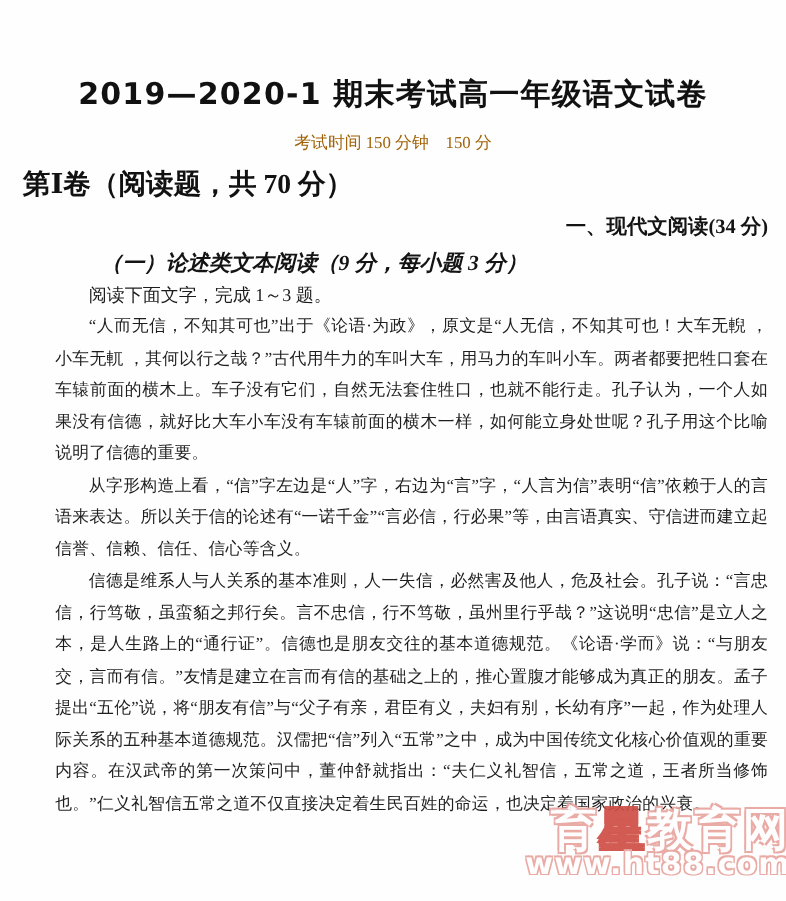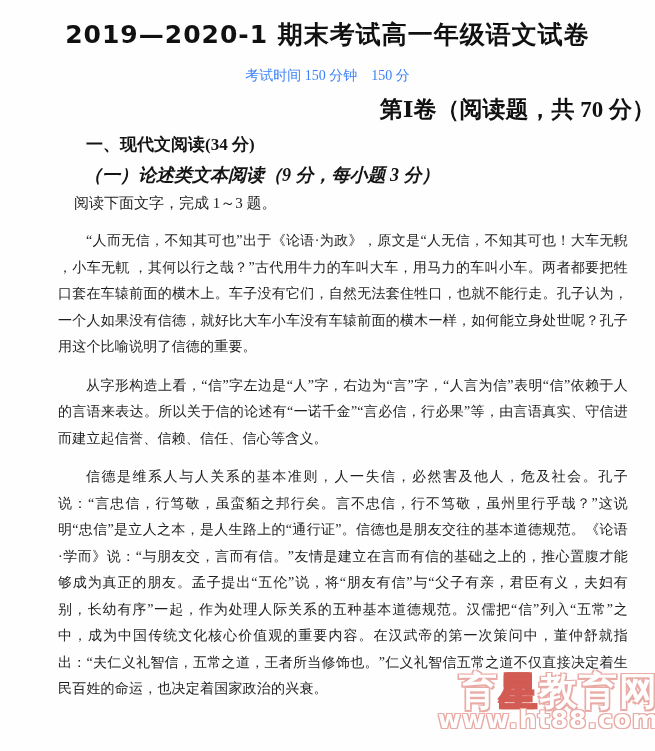--- a/index.html
+++ b/index.html
@@ -11,75 +11,77 @@
     overflow: hidden;
     position: relative;
   }
   .page {
     position: relative;
     width: 655px; height: 751px;
     overflow: hidden;
     background: #fefefe;
   }
   .doc-title {
-    margin-top: 20px;
+    margin-top: 64px;
     text-align: center;
     font-family: "DejaVu Sans", "Liberation Sans", sans-serif;
     font-weight: bold;
     font-size: 25px;
     line-height: 30px;
     letter-spacing: 1px;
     color: #111;
   }
   .exam-info {
     margin-top: 16px;
     text-align: center;
     font-size: 14px;
     line-height: 20px;
-    color: #3b82f6;
+    color: #a16207;
   }
   .volume-heading {
     margin-top: 8px;
-    text-align: right;
+    text-align: left;
     font-weight: bold;
     font-size: 23px;
     line-height: 32px;
     color: #111;
+    padding-left: 19px;
   }
   .body-col {
     margin: 6px 15px 0 46px;
     width: 594px;
   }
   .section-heading {
     margin: 0 0 0 40px;
     font-weight: bold;
     font-size: 17px;
     line-height: 26px;
     color: #141414;
+    text-align: right;
   }
   .subsection-heading {
     margin: 2px 0 0 38px;
     font-weight: bold;
     font-size: 18px;
     line-height: 30px;
     color: #141414;
     font-style: italic;
   }
   .instruction {
     margin: 0 0 0 28px;
     font-size: 15px;
     line-height: 26px;
   }
   .essay-title {
     text-align: center;
     font-size: 15px;
     line-height: 24px;
   }
   .essay p {
-    margin: 12px;
+    margin: 0;
     font-size: 14px;
     line-height: 26.5px;
     text-align: justify;
     text-indent: 2em;
     letter-spacing: 0.2px;
     color: #1e1e1e;
   }
   .watermark {
     position: absolute;
     right: -4px;

